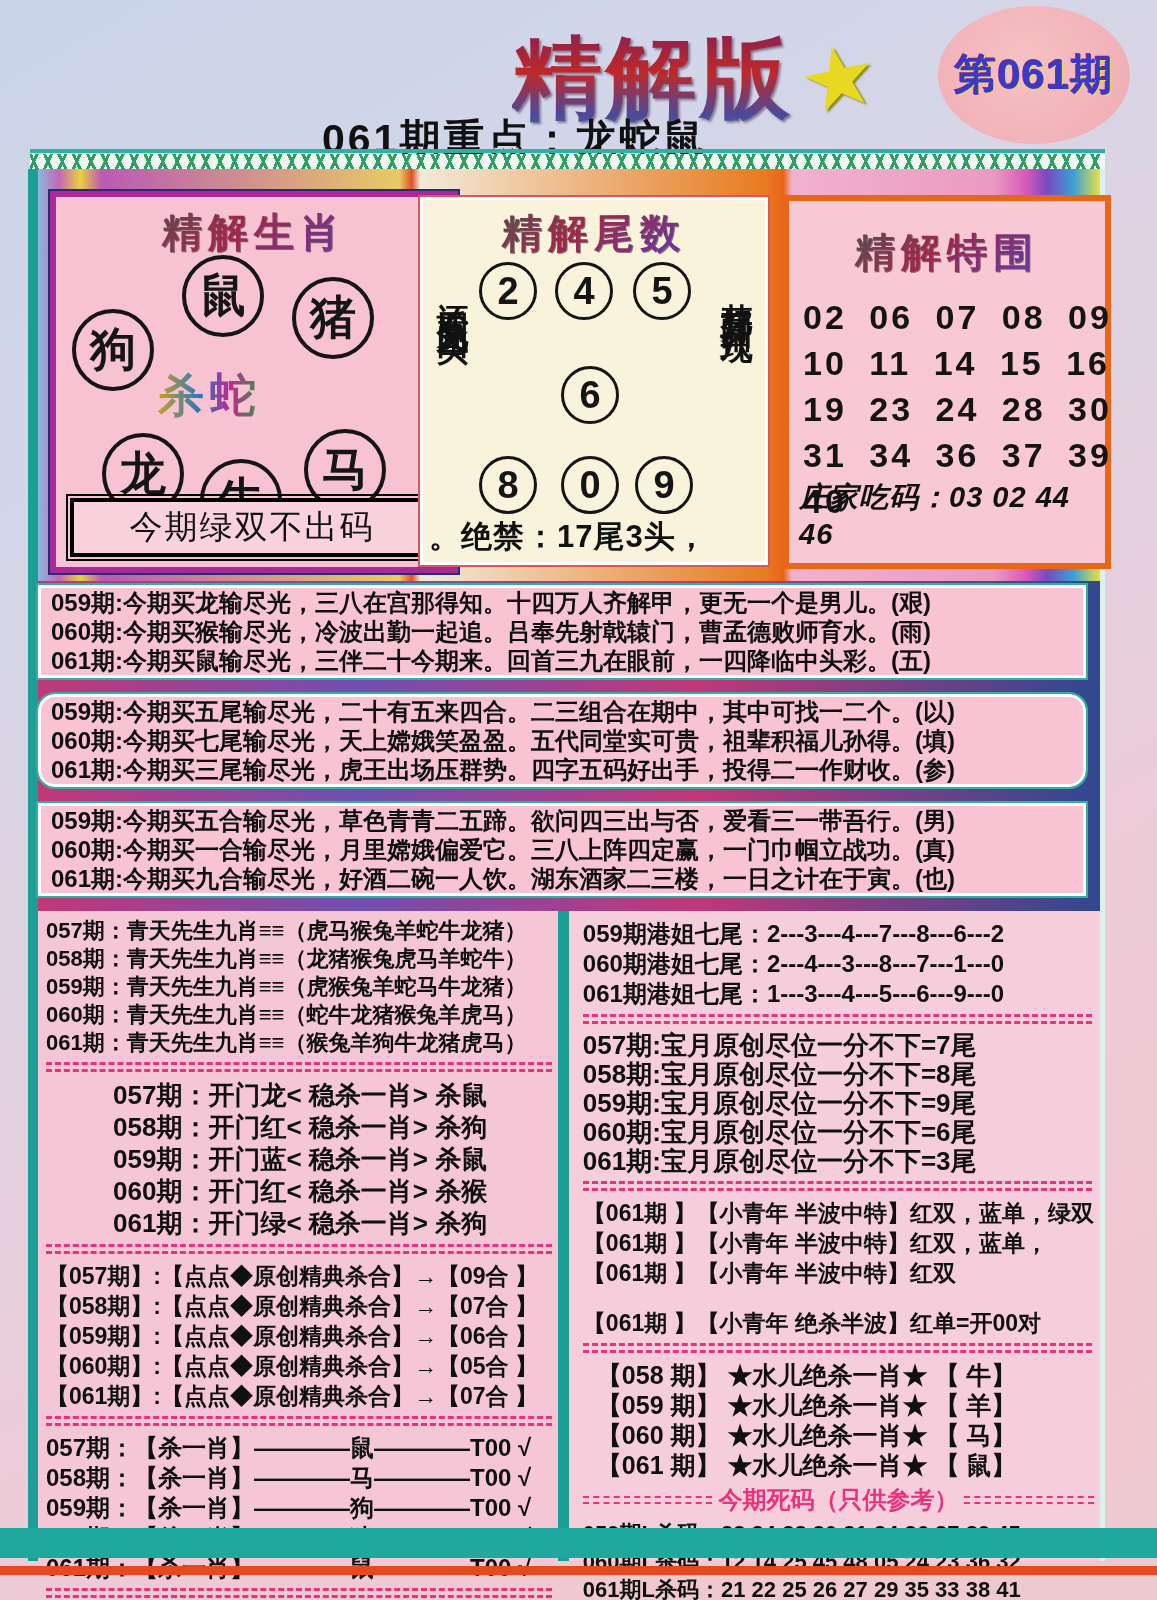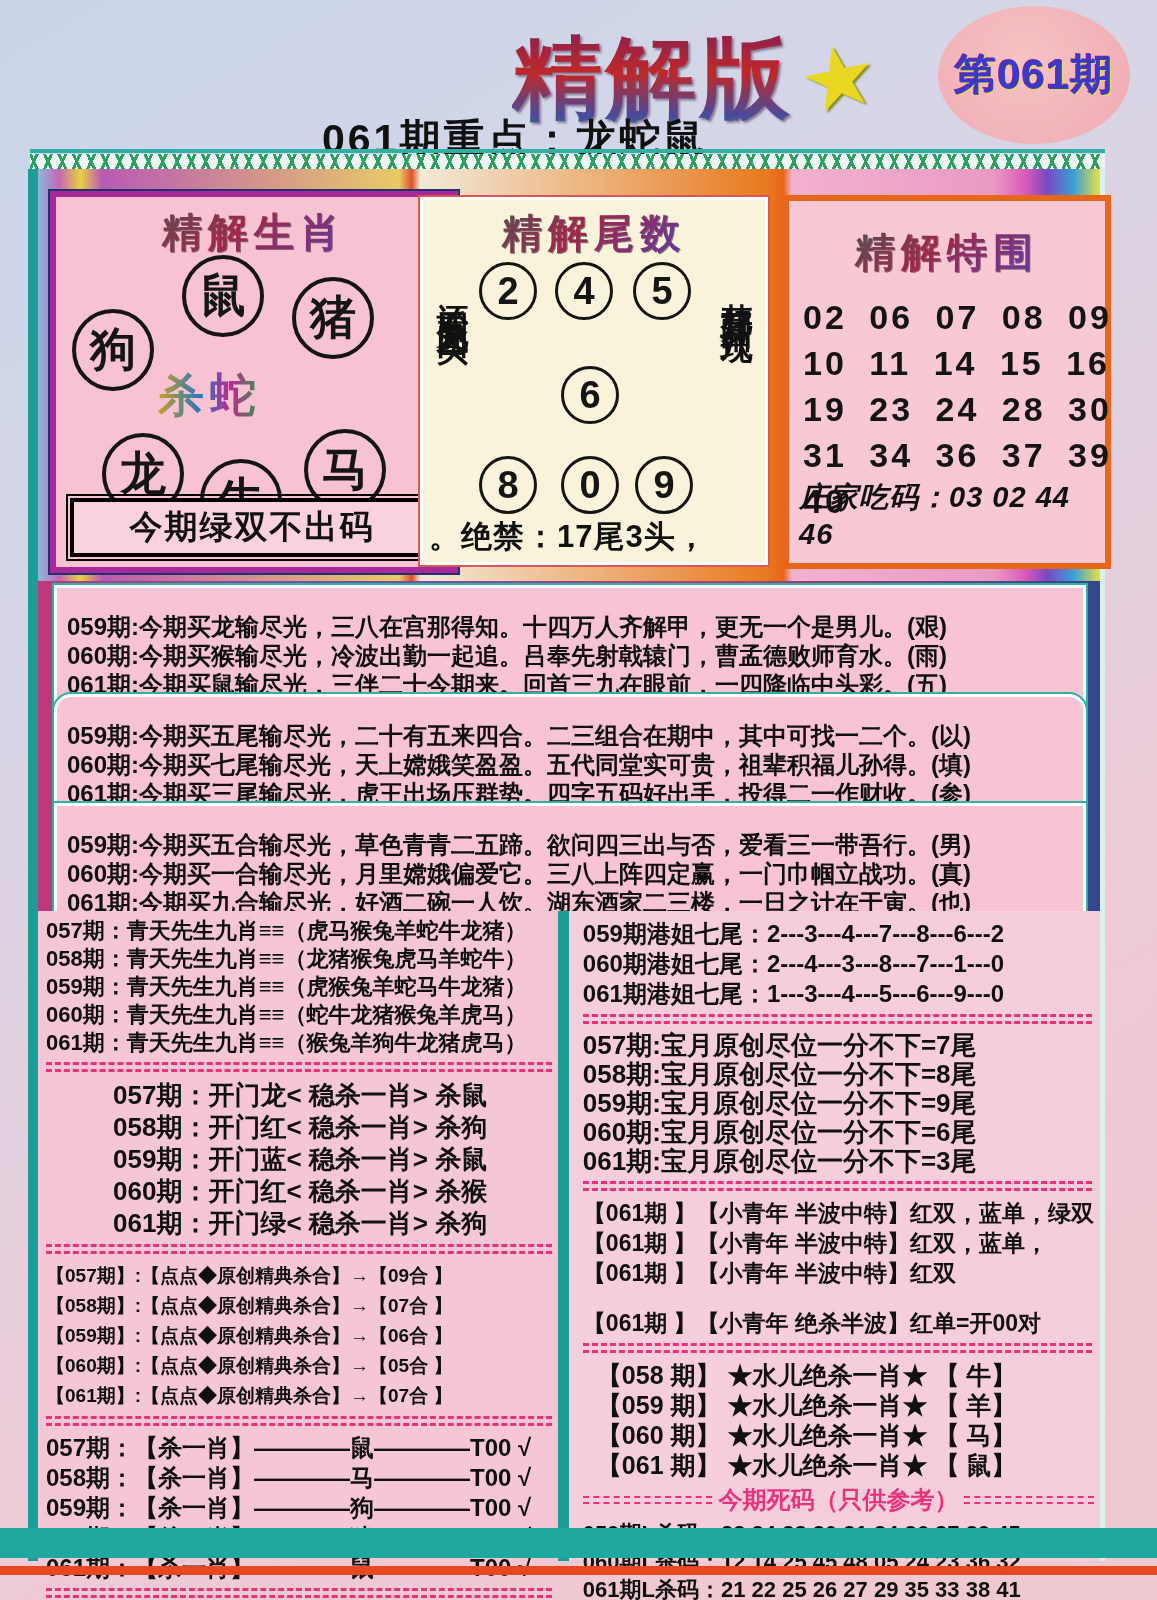--- a/index.html
+++ b/index.html
@@ -46,21 +46,21 @@
   .z0{left:16px;top:112px;}
   .z1{left:126px;top:58px;}
   .z2{left:236px;top:80px;}
   .z3{left:46px;top:236px;}
   .z4{left:144px;top:262px;}
   .z5{left:248px;top:232px;}
   .kill{position:absolute;left:102px;top:168px;font-size:46px;font-weight:bold;letter-spacing:6px;
     background:linear-gradient(90deg,#c8a020,#2878c0 40%,#c02890 70%,#28a048 100%);
     -webkit-background-clip:text;background-clip:text;color:transparent;}
   .zfoot{position:absolute;left:14px;bottom:10px;right:18px;border:4px solid #000;outline:2px solid #000;outline-offset:2px;
-    background:#f9d2de;font-size:33px;font-weight:bold;color:#111;text-align:center;padding:3px 0;letter-spacing:2px;margin-top:44px;}
+    background:#f9d2de;font-size:33px;font-weight:normal;color:#111;text-align:center;padding:3px 0;letter-spacing:2px;margin-top:44px;}
 
   
   .tbox{position:absolute;left:382px;top:28px;width:348px;height:368px;box-sizing:border-box;
     background:#faf3dc;border:3px solid #fff;outline:2px solid #d85858;}
   .tbox .box-title{margin-top:6px;}
   .vt{position:absolute;writing-mode:vertical-rl;text-orientation:upright;font-size:32px;font-weight:bold;color:#111;
     letter-spacing:5px;top:78px;}
   .vl{left:8px;}
   .vr{right:6px;}
   .dc{position:absolute;width:58px;height:58px;border:3px solid #151515;border-radius:50%;box-sizing:border-box;
@@ -78,36 +78,36 @@
   .sbox{position:absolute;left:745px;top:26px;width:328px;height:374px;box-sizing:border-box;
     background:#f8c8d4;border:6px solid #e8661a;}
   .sbox .box-title{margin-top:24px;}
   .sp-rows{padding:14px 0 0 14px;}
   .sp-row{font-size:34px;font-weight:bold;color:#141414;letter-spacing:3px;word-spacing:10px;line-height:46px;white-space:pre;}
   .sfoot{position:absolute;left:10px;bottom:12px;font-size:29px;font-weight:bold;color:#111;letter-spacing:1px;font-style:italic;}
 
   
   .poems{position:absolute;left:0;top:412px;width:100%;height:330px;
     background:linear-gradient(90deg,#c03878,#7050b0 30%,#c03878 62%,#304890 100%);}
-  .poem{position:absolute;left:16px;right:14px;background:#f8c4d4;border:3px solid #fff;outline:2px solid #30b0a0;
-    padding:24px 10px;}
+  .poem{position:absolute;left:0;right:14px;background:#f8c4d4;border:3px solid #fff;outline:2px solid #30b0a0;
+    padding:0 10px;}
   .poem .pl{font-size:24px;font-weight:bold;color:#101010;line-height:29px;white-space:nowrap;}
   .pb0{top:4px;}
   .pb1{top:113px;border-radius:17px;}
   .pb2{top:222px;}
 
   
   .bottom{position:absolute;left:0;top:742px;width:100%;height:650px;display:flex;background:#f4c6d6;}
   .lcol{width:540px;box-sizing:border-box;padding:6px 4px 0 8px;}
   .vdiv{width:11px;background:#1a9e96;}
   .rcol{flex:1;box-sizing:border-box;padding:8px 6px 0 14px;background:#f6cddb;}
 
   .bl{font-size:22px;font-weight:bold;color:#101010;line-height:28px;white-space:nowrap;}
   .kl{font-size:26px;font-weight:bold;color:#101010;line-height:32px;text-align:center;white-space:nowrap;}
-  .dl{font-size:19px;font-weight:bold;color:#101010;line-height:30px;white-space:nowrap;}
+  .dl{font-size:23px;font-weight:bold;color:#101010;line-height:30px;white-space:nowrap;}
   .sl{font-size:24px;font-weight:bold;color:#101010;line-height:30px;white-space:nowrap;}
   .gl{font-size:24px;font-weight:bold;color:#101010;line-height:30px;white-space:nowrap;}
   .yl{font-size:26px;font-weight:bold;color:#101010;line-height:29px;white-space:nowrap;}
   .ql{font-size:23px;font-weight:bold;color:#101010;line-height:30px;white-space:nowrap;}
   .wl{font-size:25px;font-weight:bold;color:#101010;line-height:30px;white-space:nowrap;padding-left:14px;}
   .cl{font-size:22px;font-weight:bold;color:#101010;line-height:28px;white-space:nowrap;}
 
   .sep{height:4px;border-top:3px dashed #e8327c;border-bottom:3px dashed #e8327c;margin:5px 2px 7px 0;}
   .gap20{height:20px;}
   .dead-head{display:flex;align-items:center;margin:4px 0 4px;}

